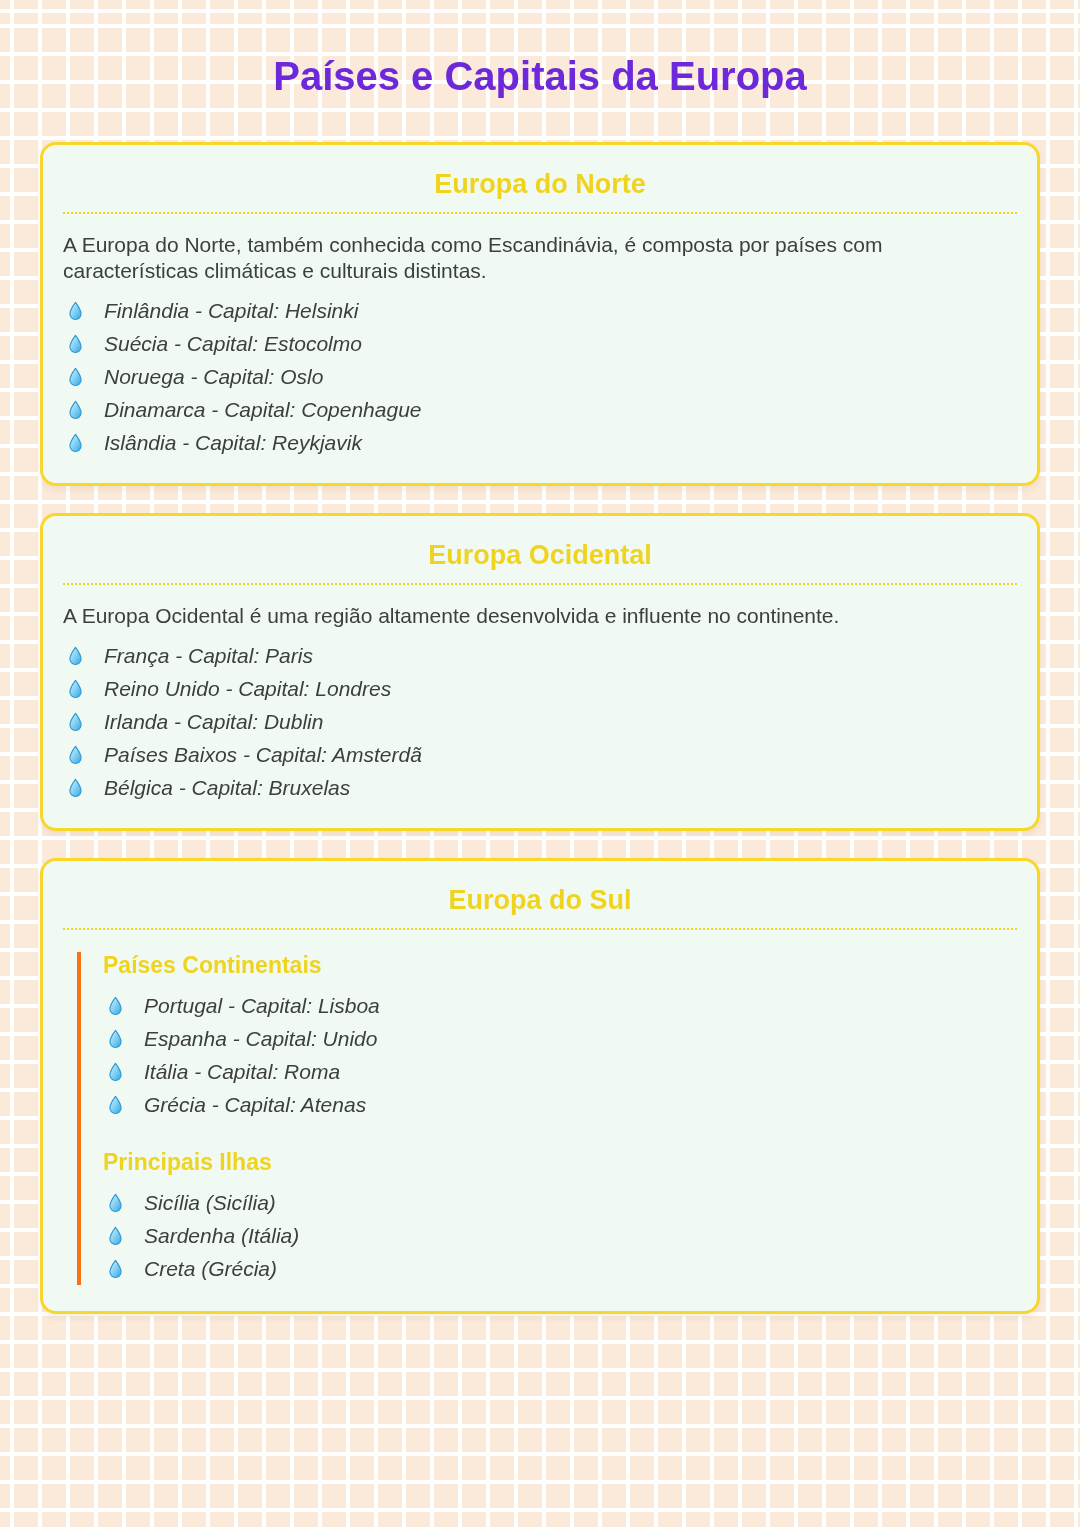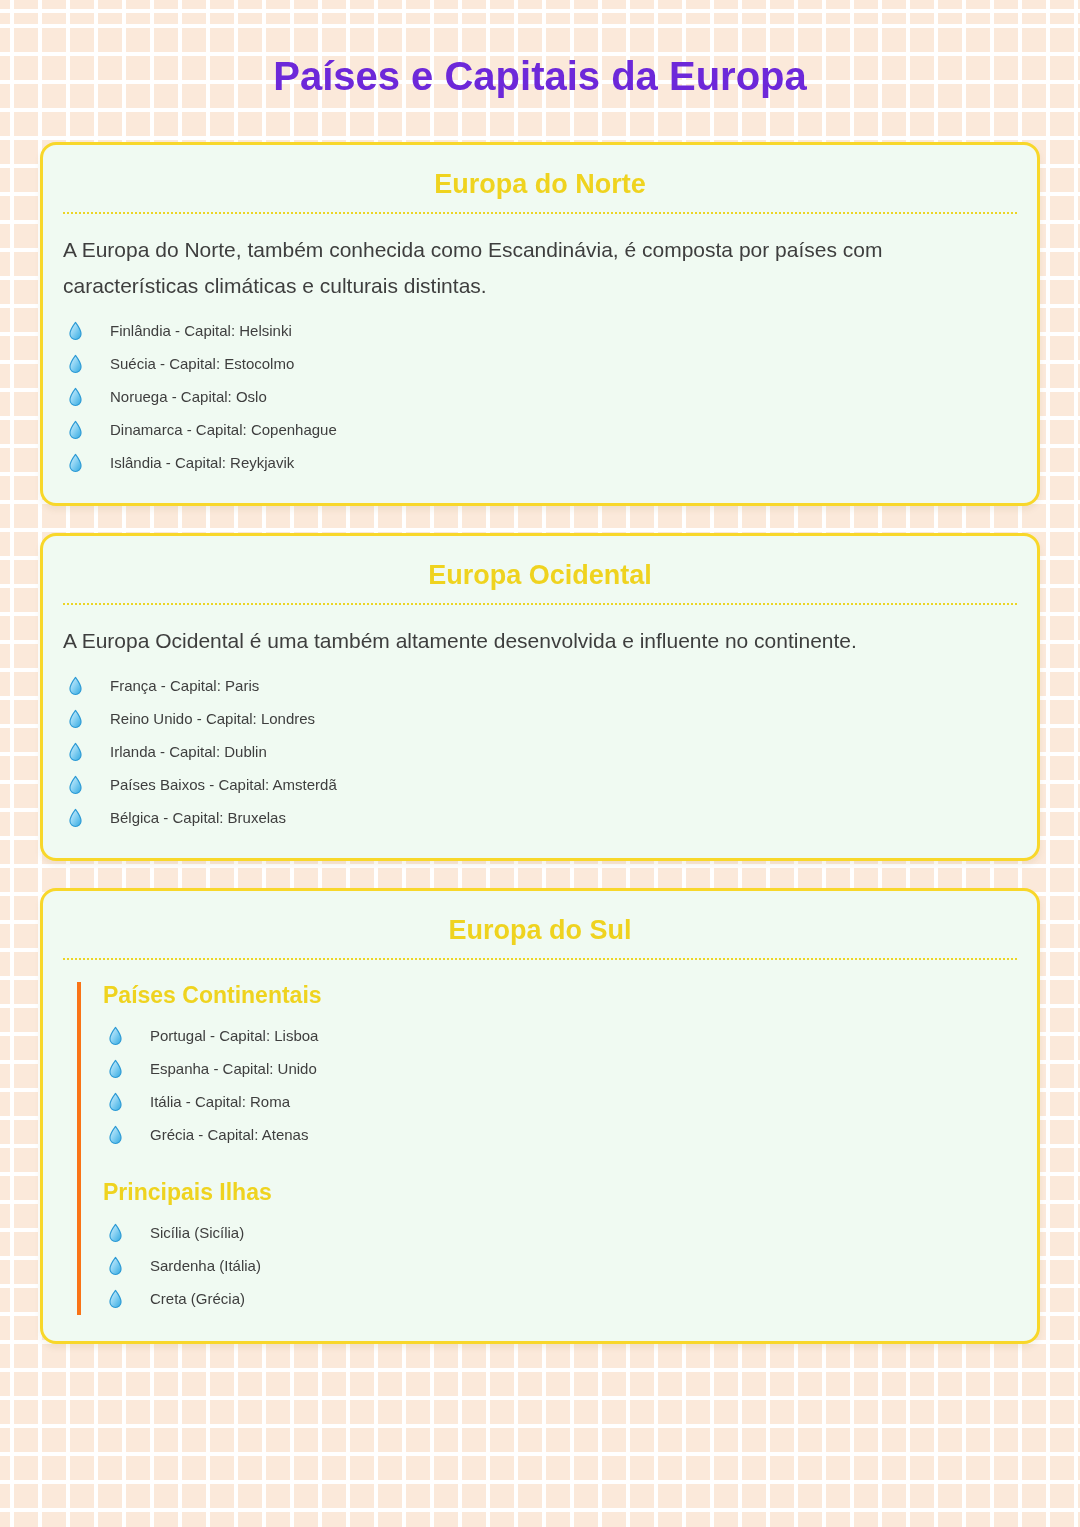--- a/index.html
+++ b/index.html
@@ -41,36 +41,37 @@
     font-weight: 600;
     color: #efd31f;
     padding-bottom: 12px;
     border-bottom: 2px dotted #ecd526;
     text-align: center;
   }
 
   .section-desc {
     margin: 18px 0 10px 0;
     font-size: 21px;
-    line-height: 36px;
+    line-height: 26px;
     color: #3e3e3e;
   }
 
   ul.item-list {
     list-style: none;
     margin: 4px 0 0 0;
     padding: 0;
   }
   ul.item-list li {
     display: flex;
     align-items: center;
-    gap: 26px;
+    gap: 20px;
     padding: 4.5px 0;
-    font-size: 15px;
+    font-size: 21px;
     color: #3e3e3e;
+    font-style: italic;
   }
   .drop {
     width: 17px;
     height: 24px;
     flex: 0 0 auto;
     margin-left: 4px;
   }
 
   .subsection-block {
     margin: 22px 0 2px 14px;
@@ -143,21 +144,21 @@
     <svg class="drop" viewBox="0 0 24 28">
       <use href="#droplet"></use>
     </svg>
     <span class="li-text">Islândia - Capital: Reykjavik</span>
   </li>
 </ul>
 </section>
 
 <section class="card">
   <h2 class="section-heading">Europa Ocidental</h2>
-  <p class="section-desc">A Europa Ocidental é uma também altamente desenvolvida e influente no continente.</p>
+  <p class="section-desc">A Europa Ocidental é uma região altamente desenvolvida e influente no continente.</p>
   <ul class="item-list">
   <li>
     <svg class="drop" viewBox="0 0 24 28">
       <use href="#droplet"></use>
     </svg>
     <span class="li-text">França - Capital: Paris</span>
   </li>
 
   <li>
     <svg class="drop" viewBox="0 0 24 28">

